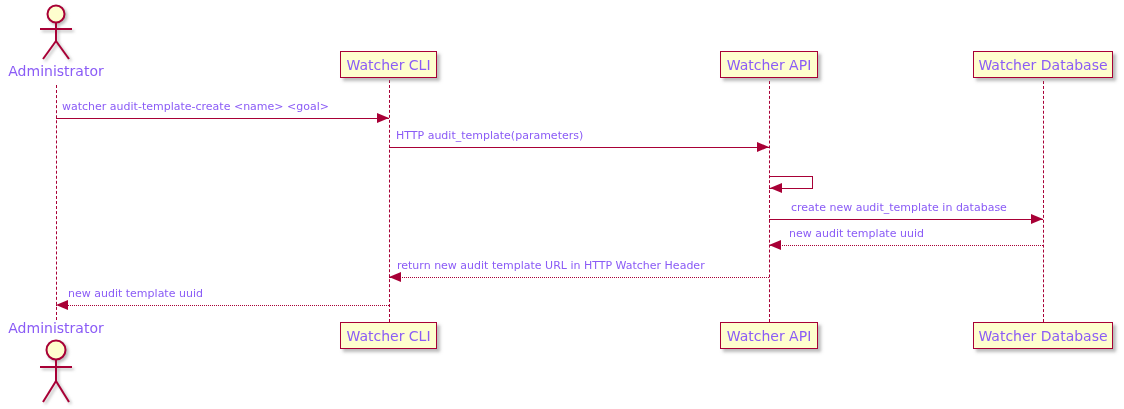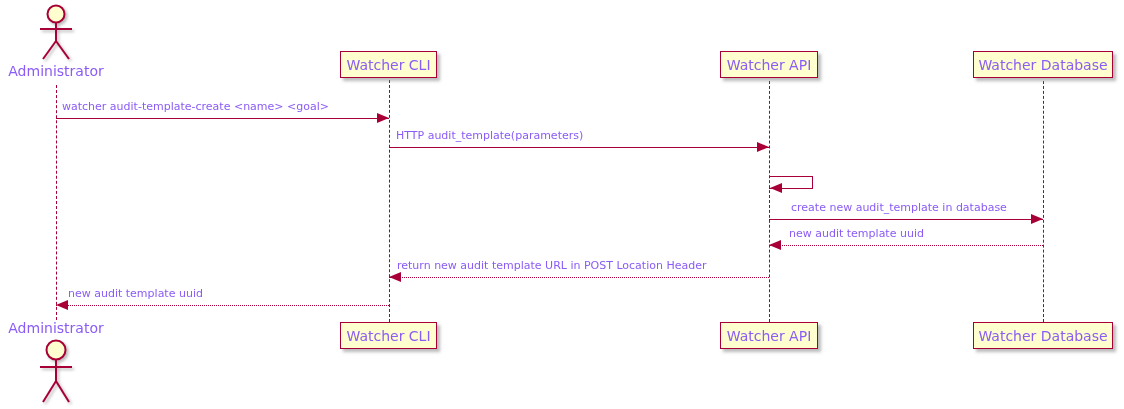--- a/index.html
+++ b/index.html
@@ -107,21 +107,21 @@
   <div class="arrow-left" style="left:770px;top:183px;"></div>
 
   <div class="mlabel" style="left:776px;top:200px;margin-left:15px;">create new audit_template in database</div>
   <div class="mline solid" style="left:769px;top:219px;width:274px;"></div>
   <div class="arrow-right" style="left:1031px;top:214px;"></div>
 
   <div class="mlabel" style="left:789px;top:226px;">new audit template uuid</div>
   <div class="mline dotted" style="left:769px;top:245px;width:274px;"></div>
   <div class="arrow-left" style="left:769px;top:240px;"></div>
 
-  <div class="mlabel" style="left:397px;top:258px;">return new audit template URL in POST Location Header</div>
+  <div class="mlabel" style="left:397px;top:258px;">return new audit template URL in HTTP Watcher Header</div>
   <div class="mline dotted" style="left:389px;top:277px;width:380px;"></div>
   <div class="arrow-left" style="left:389px;top:272px;"></div>
 
   <div class="mlabel" style="left:68px;top:286px;">new audit template uuid</div>
   <div class="mline dotted" style="left:56px;top:305px;width:333px;"></div>
   <div class="arrow-left" style="left:56px;top:300px;"></div>
 
   <div class="pbox" style="left:340px;top:322px;width:97px;">Watcher CLI</div>
   <div class="pbox" style="left:720px;top:322px;width:98px;">Watcher API</div>
   <div class="pbox" style="left:973px;top:322px;width:140px;">Watcher Database</div>

